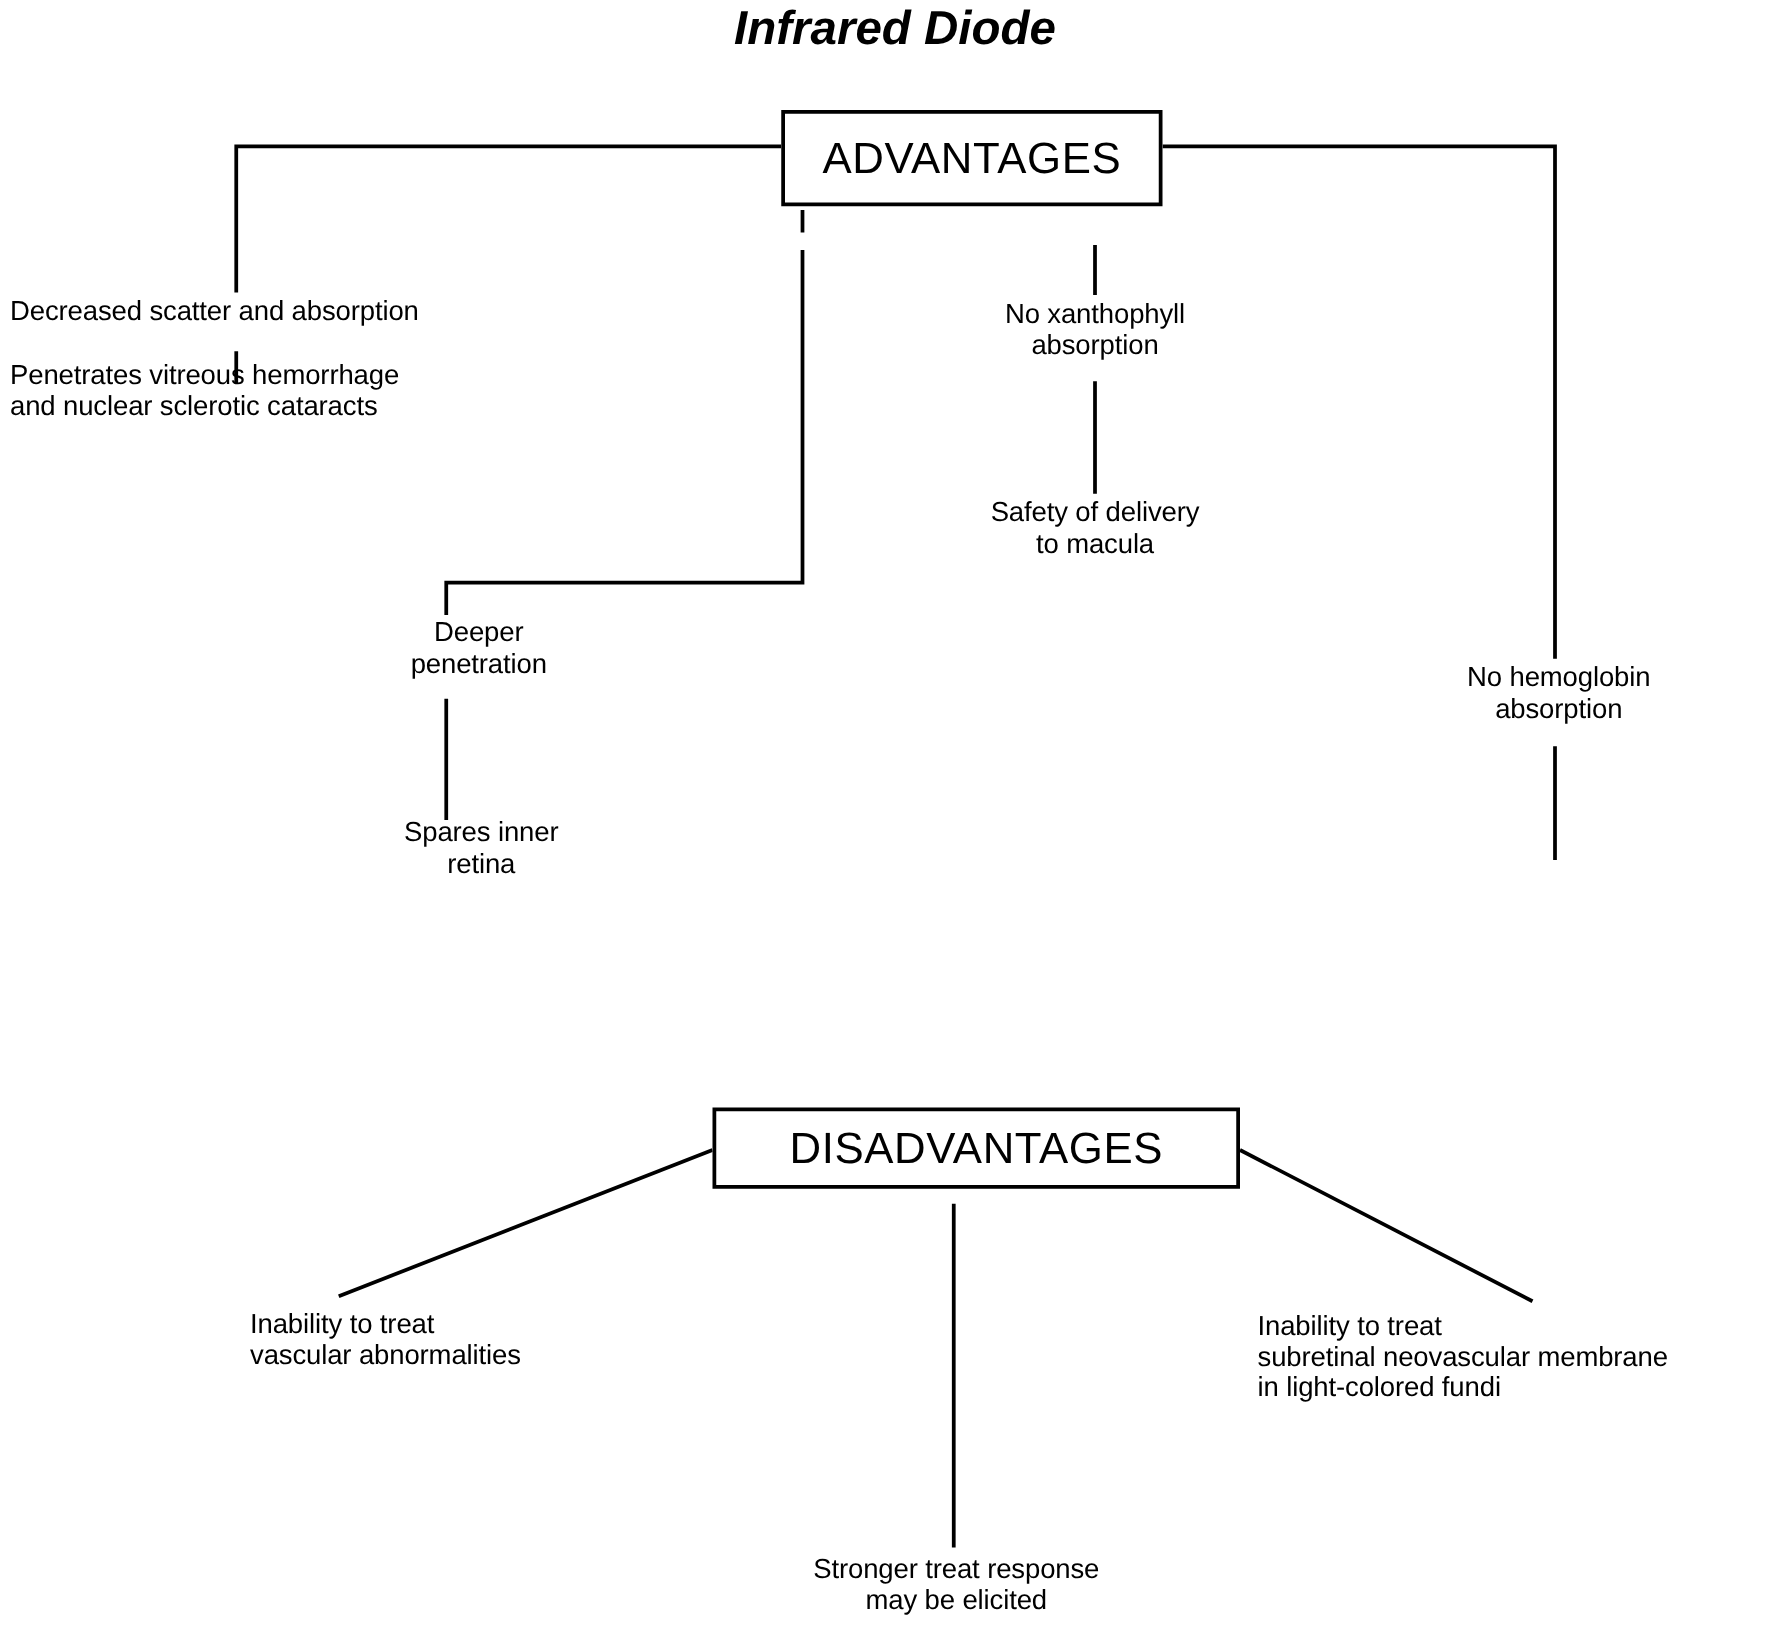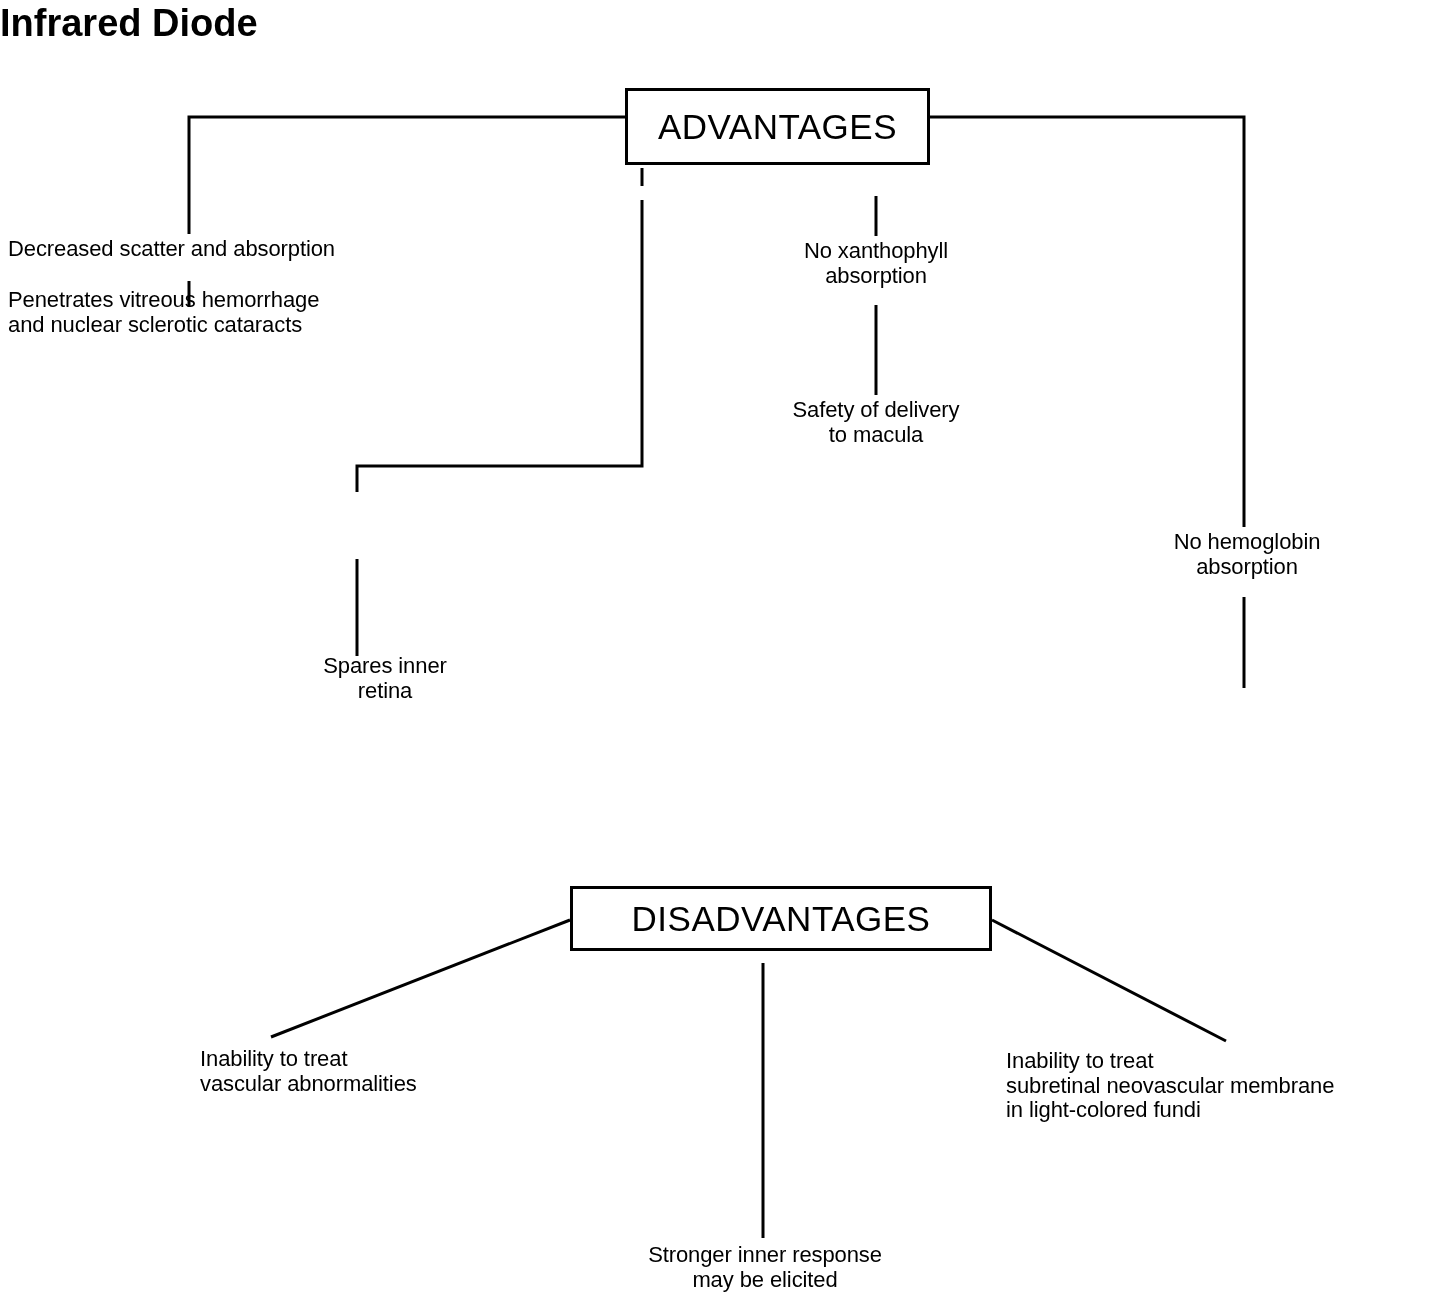--- a/index.html
+++ b/index.html
@@ -35,24 +35,25 @@
     letter-spacing: -0.1px;
   }
   .node.center { text-align: center; }
   .node.left   { text-align: left; }
 
   .title {
     position: absolute;
     left: 0;
     top: 2px;
     width: 1432px;
-    text-align: left;
+    text-align: center;
     font-size: 38px;
     font-weight: bold;
     letter-spacing: 0px;
+    font-style: italic;
   }
 
   .boxnode {
     position: absolute;
     border: 3px solid #000000;
     background: #ffffff;
     display: flex;
     align-items: center;
     justify-content: center;
     font-size: 35px;
@@ -118,37 +119,39 @@
 
   <div class="boxnode" id="box-advantages">ADVANTAGES</div>
 
   <div class="boxnode" id="box-disadvantages">DISADVANTAGES</div>
 
   <div class="node left" id="leaf-scatter">Decreased scatter and absorption</div>
 
   <div class="node left" id="leaf-vitreous">Penetrates vitreous hemorrhage
 and nuclear sclerotic cataracts</div>
 
+  <div class="node center" id="leaf-deeper">Deeper
+penetration</div>
 
   <div class="node center" id="leaf-spares">Spares inner
 retina</div>
 
   <div class="node center" id="leaf-xanthophyll">No xanthophyll
 absorption</div>
 
   <div class="node center" id="leaf-macula">Safety of delivery
 to macula</div>
 
   <div class="node center" id="leaf-hemoglobin">No hemoglobin
 absorption</div>
 
 
   <div class="node left" id="leaf-vascular">Inability to treat
 vascular abnormalities</div>
 
-  <div class="node center" id="leaf-pain">Stronger inner response
+  <div class="node center" id="leaf-pain">Stronger treat response
 may be elicited</div>
 
   <div class="node left" id="leaf-subretinal">Inability to treat
 subretinal neovascular membrane
 in light-colored fundi</div>
 
 </div>
 
 </body></html>

